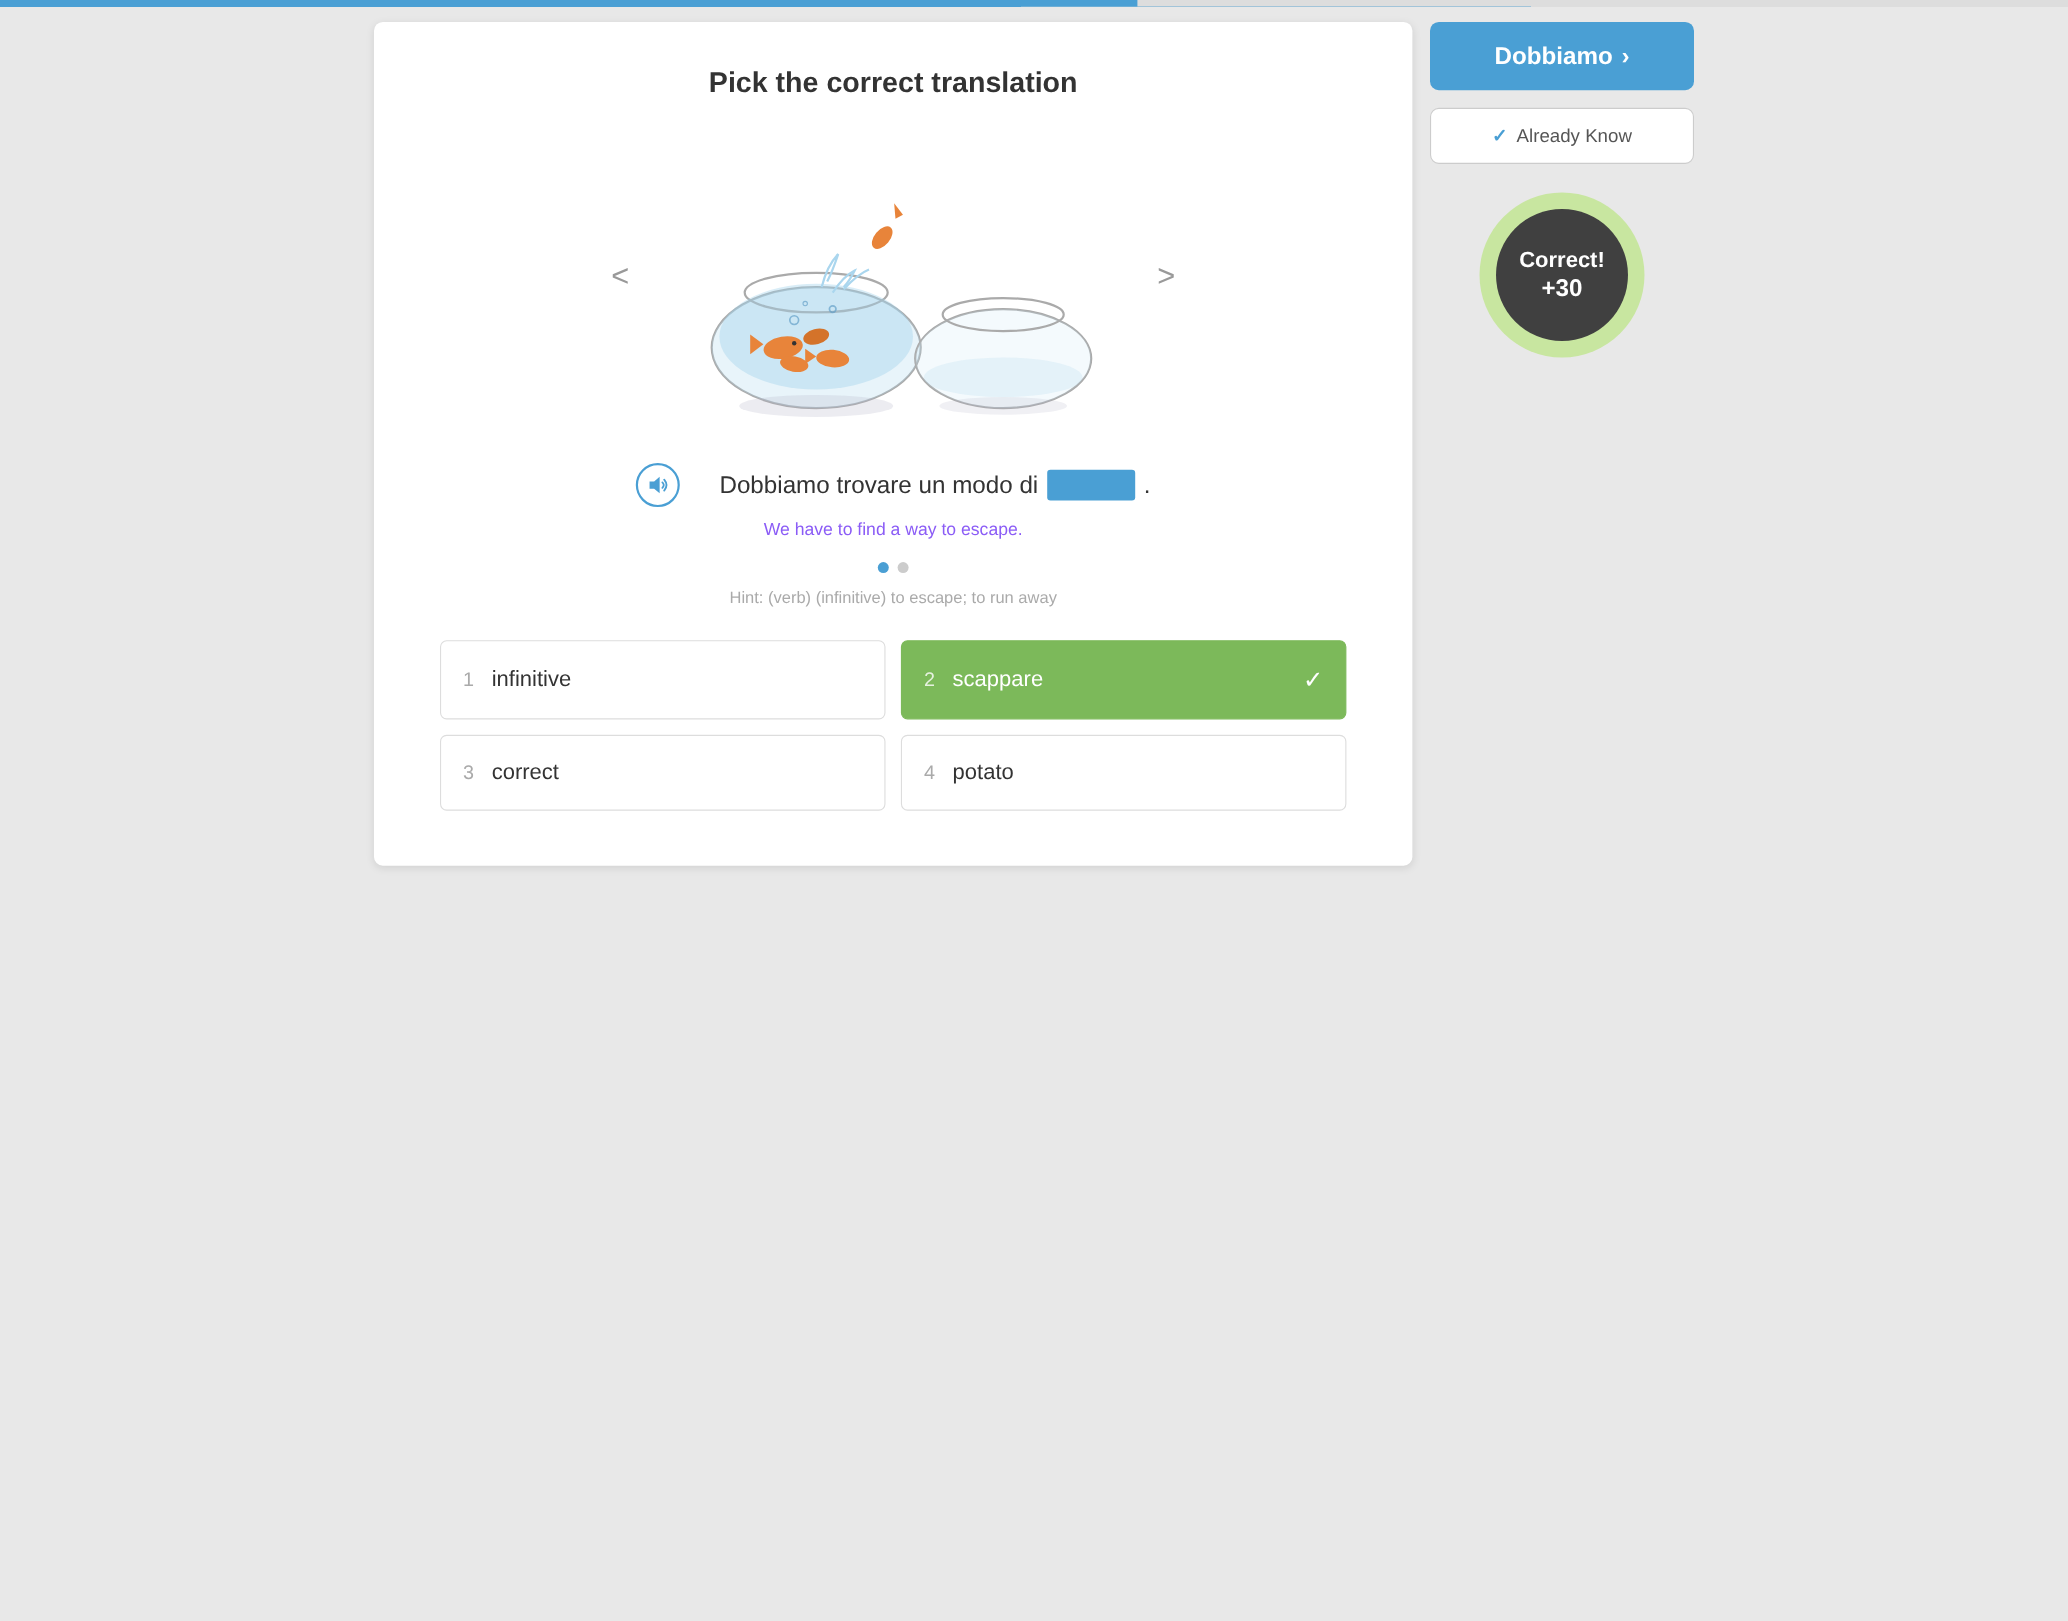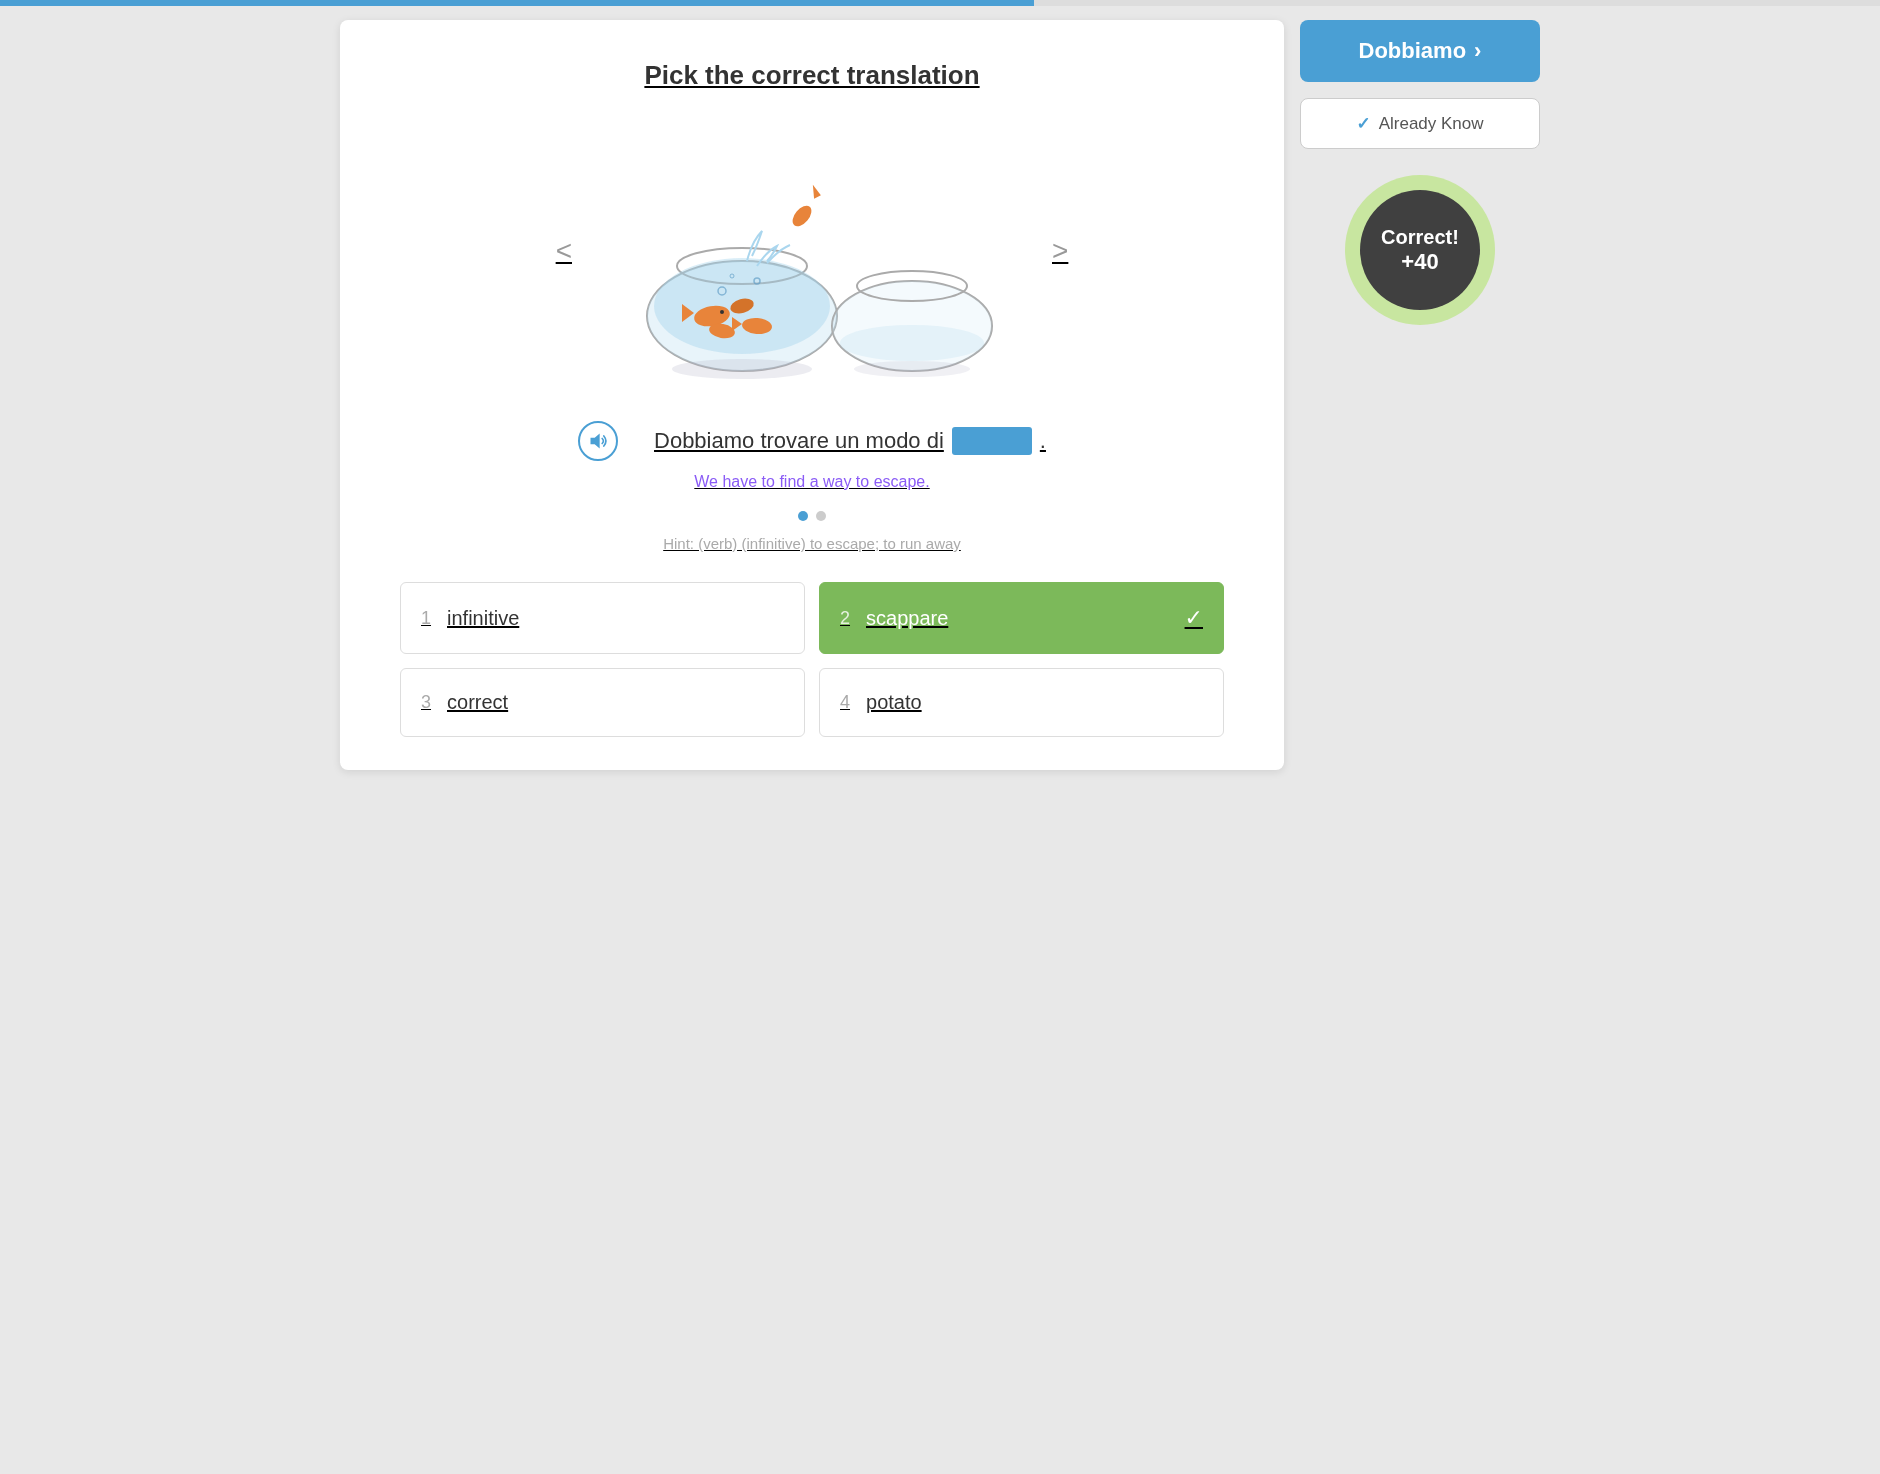--- a/index.html
+++ b/index.html
@@ -37,23 +37,22 @@
       height: 100%;
       background: #4a9fd4;
       width: 55%;
     }
 
     
     .main-card {
       background: #fff;
       border-radius: 8px;
       flex: 1;
-      padding: 40px 60px 33px;
+      padding: 40px 60px 50px;
       box-shadow: 0 2px 8px rgba(0,0,0,0.1);
-      text-decoration: underline;
     }
 
     .question-title {
       text-align: center;
       font-size: 26px;
       font-weight: 700;
       color: #333;
       margin-bottom: 30px;
     }
 
@@ -416,20 +415,20 @@
 
     <button class="already-know-btn">
       <span class="checkmark">✓</span>
       <span>Already Know</span>
     </button>
 
     <div class="correct-badge">
       <div class="correct-badge-outer">
         <div class="correct-badge-inner">
           <span class="correct-badge-label">Correct!</span>
-          <span class="correct-badge-points">+40</span>
+          <span class="correct-badge-points">+30</span>
         </div>
       </div>
     </div>
 
   </div>
 
 </div>
 
 </body></html>

